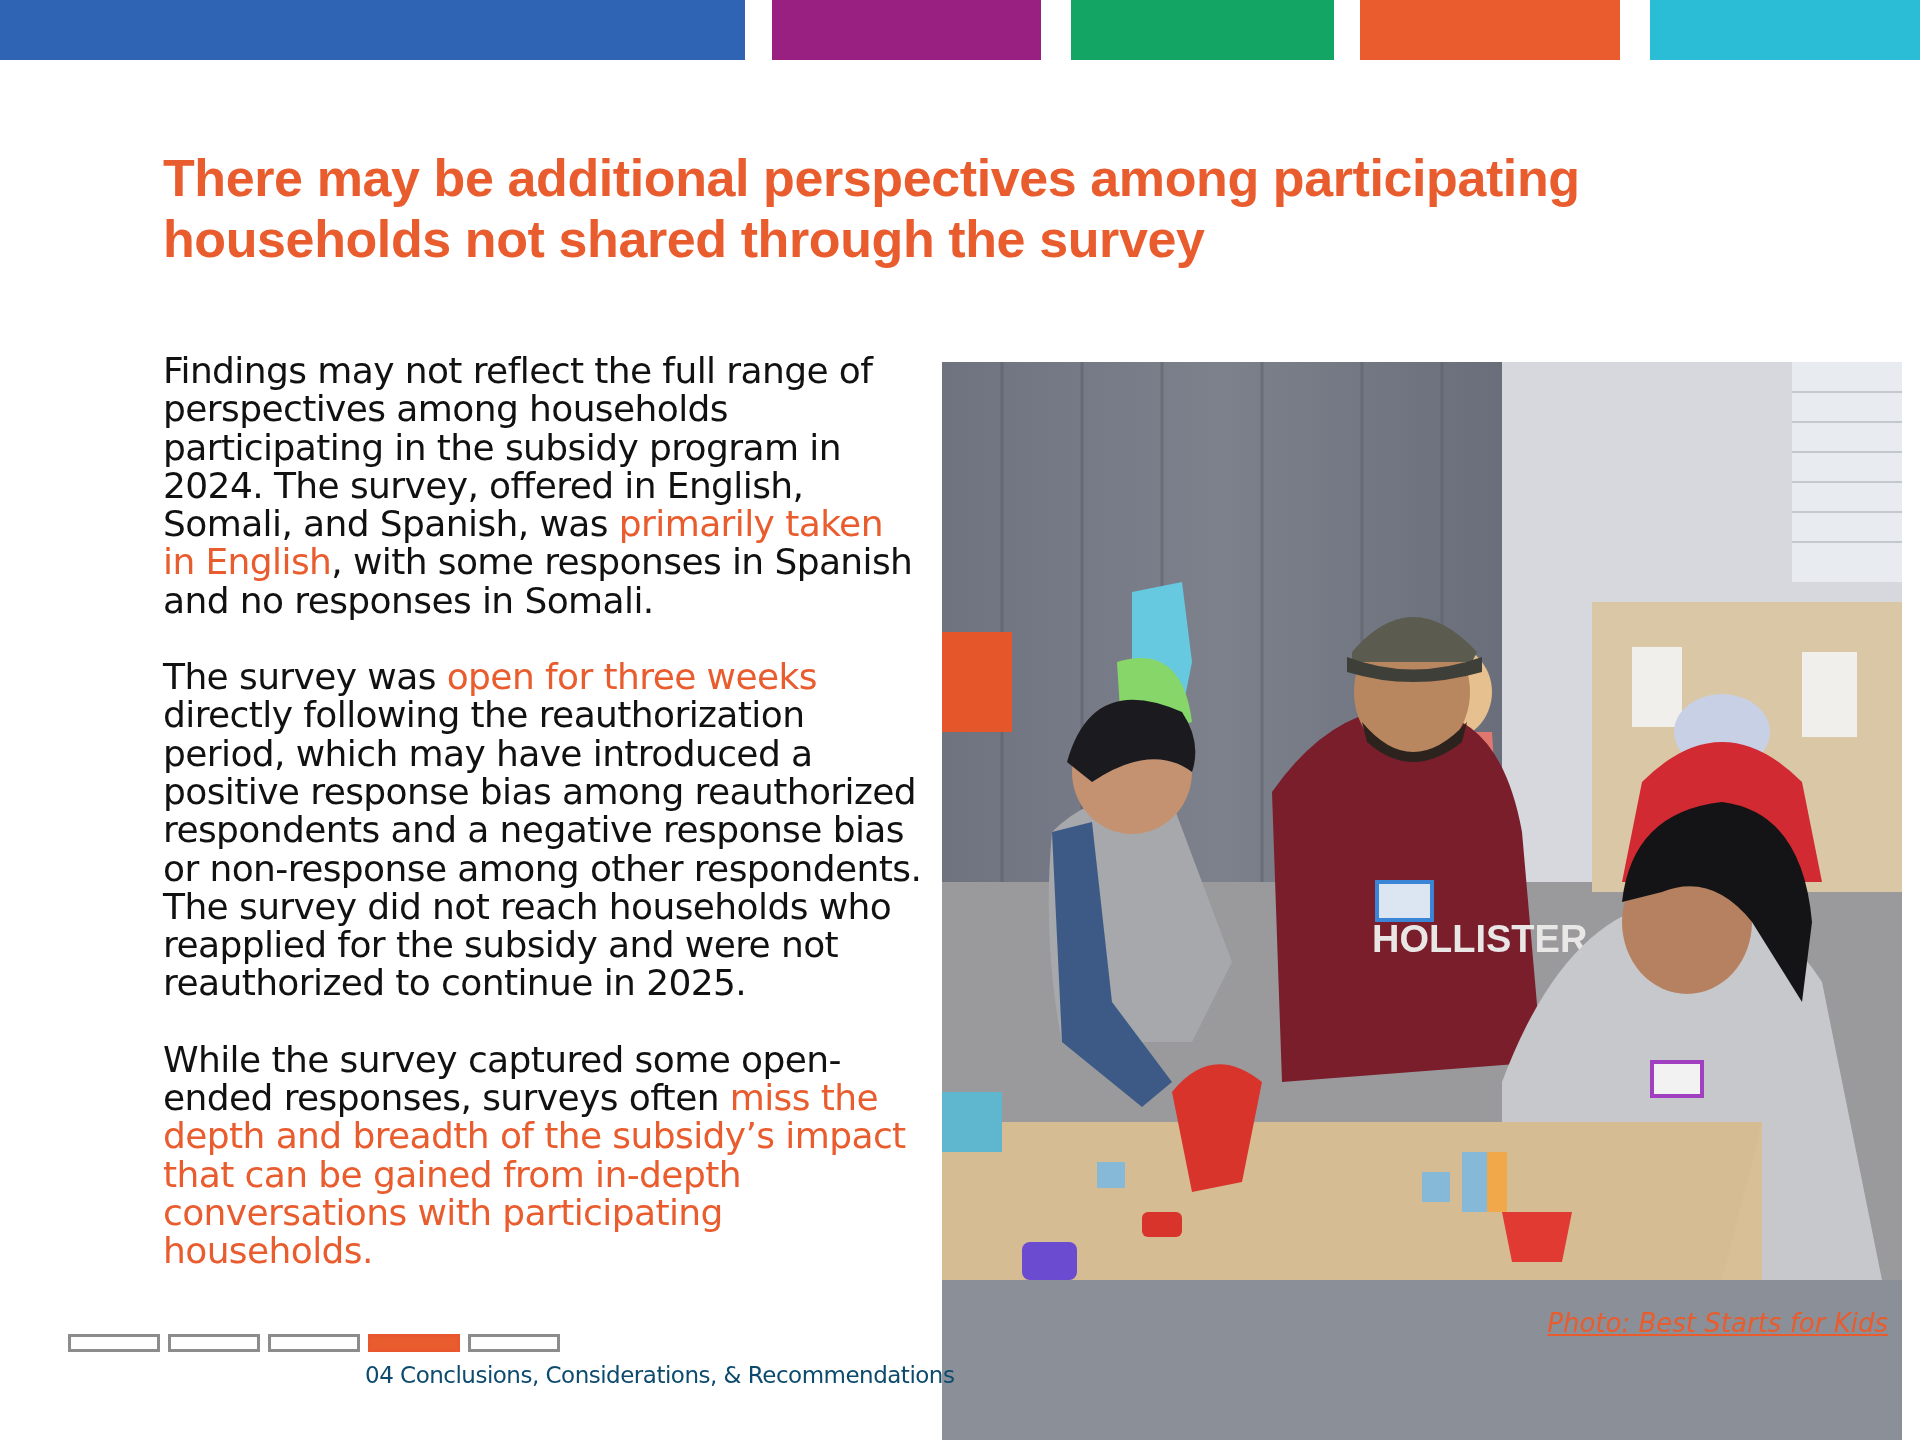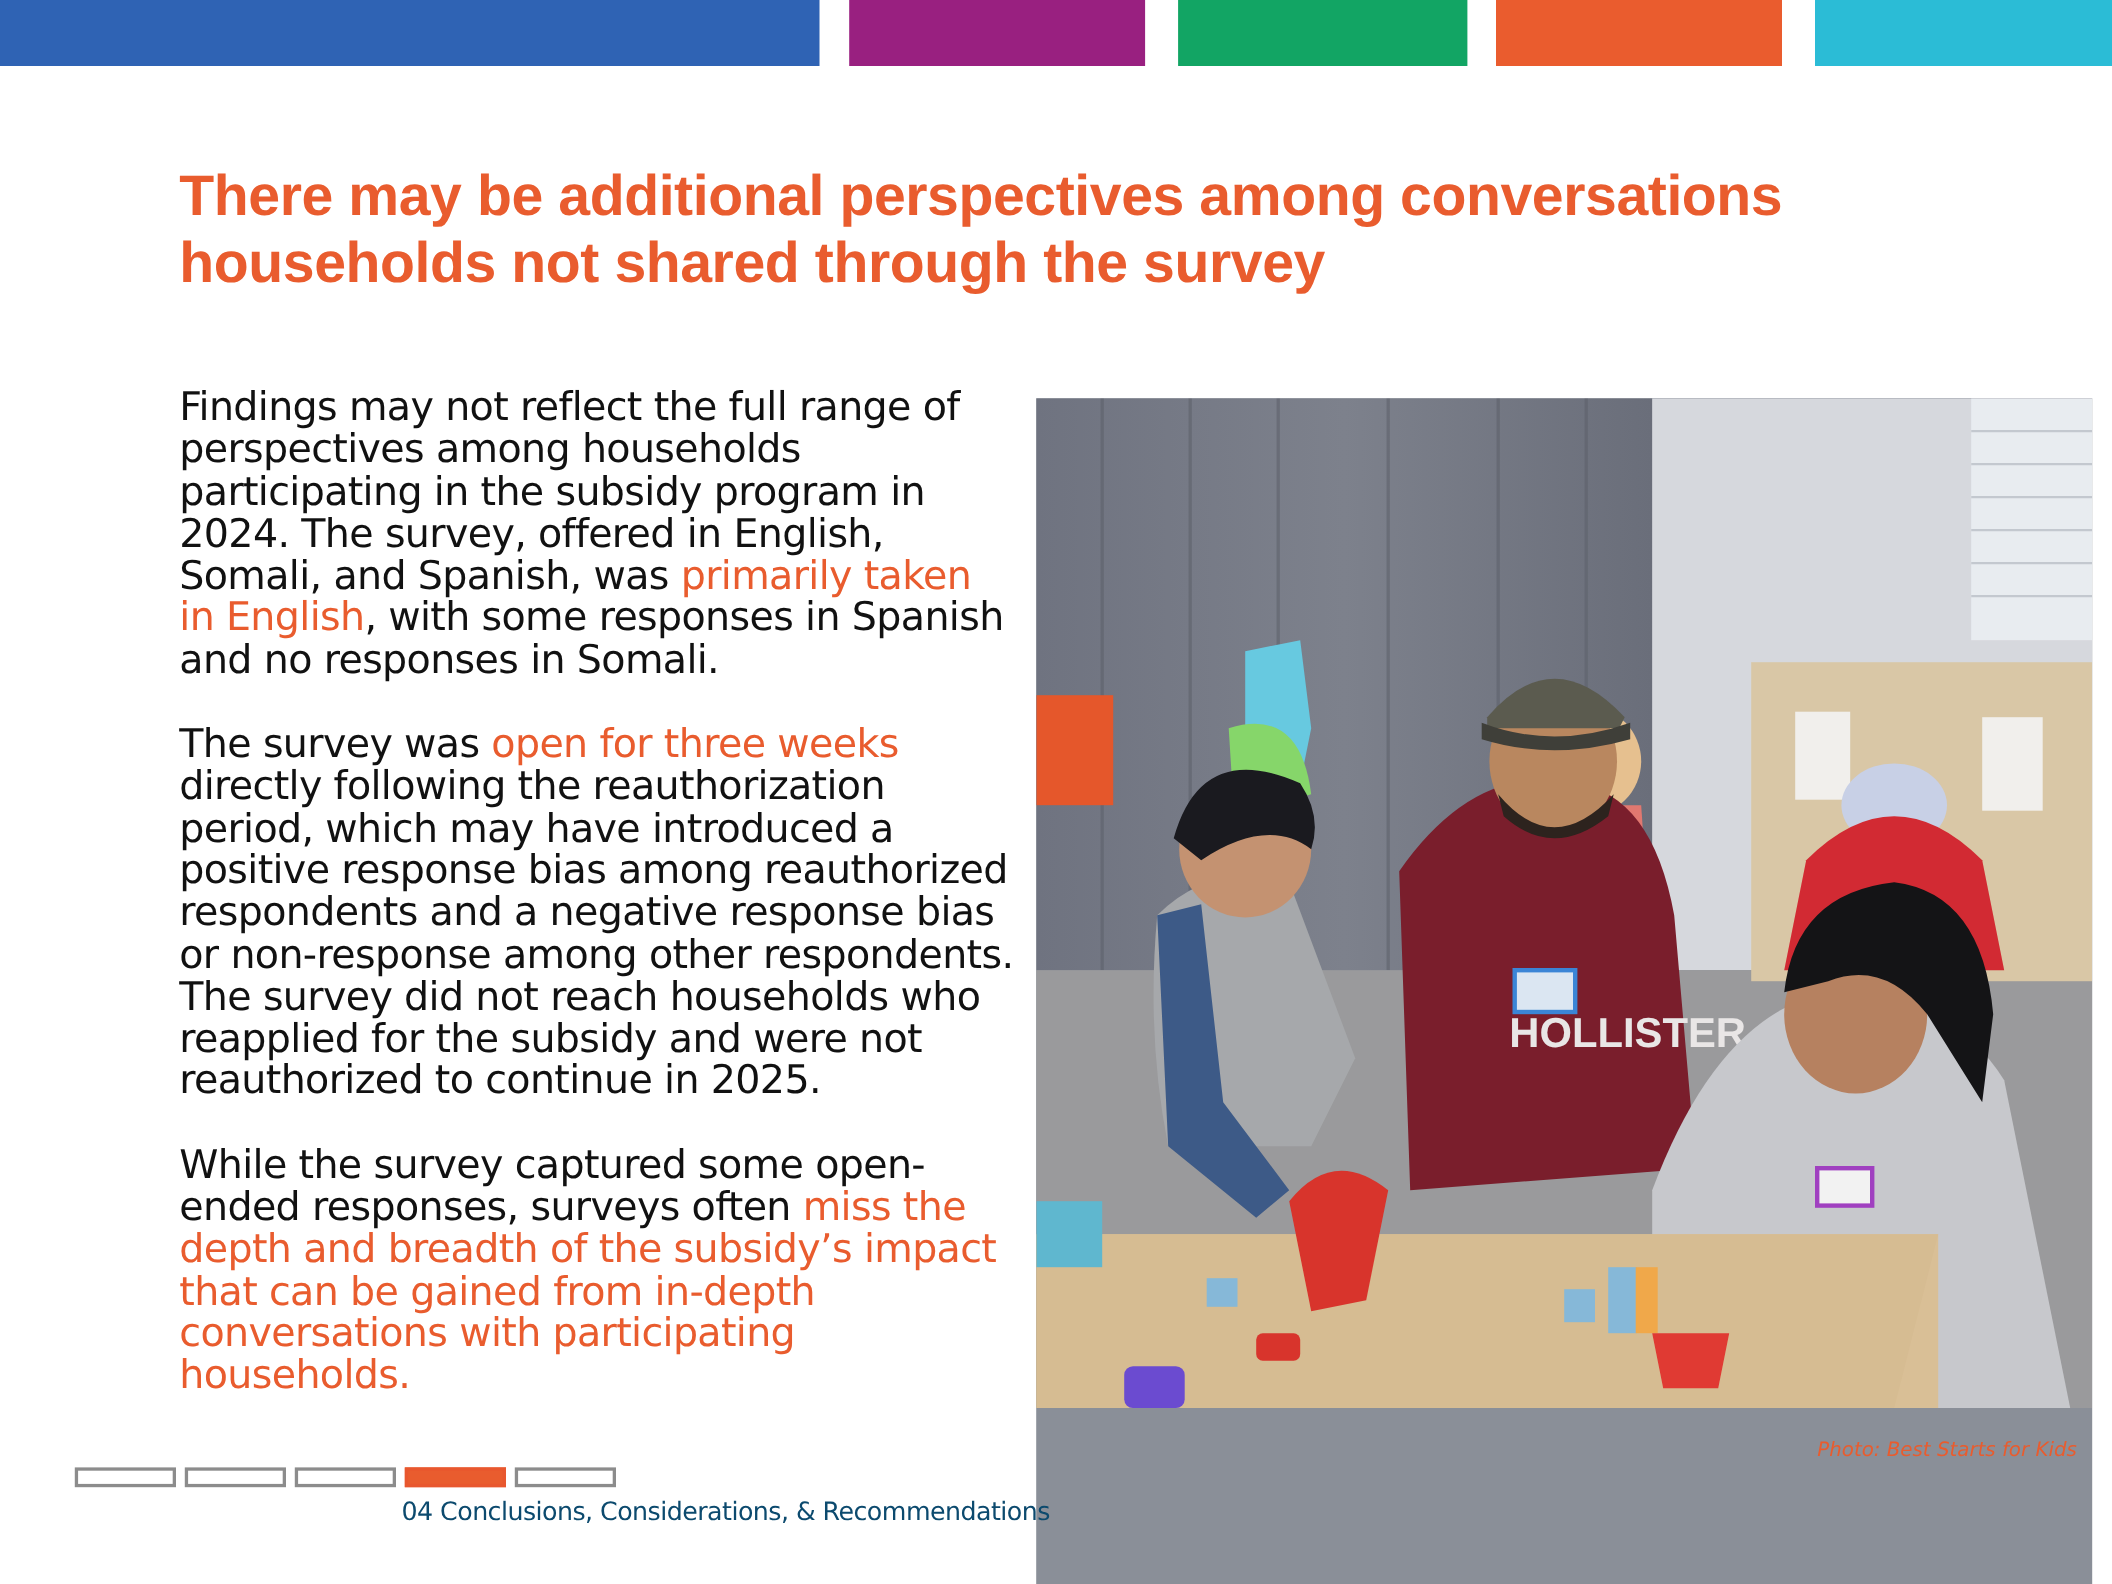--- a/index.html
+++ b/index.html
@@ -27,21 +27,21 @@
   }
   .body-text p { margin: 0 0 38px 0; }
   .hl { color: #e4572e; }
 
   .photo {
     position: absolute; left: 942px; top: 362px; width: 960px; height: 1130px;
     overflow: hidden; background: #8a8f98;
   }
   .caption {
     position: absolute; right: 32px; top: 1308px;
-    font-family: "DejaVu Sans", sans-serif; font-style: italic; font-size: 18px;
+    font-family: "DejaVu Sans", sans-serif; font-style: italic; font-size: 26px; text-decoration: underline;
   }
   .progress {
     position: absolute; left: 68px; top: 1334px; display: flex; gap: 8px;
   }
   .seg { width: 86px; height: 12px; border: 3px solid #8c8c8c; background: #fff; }
   .seg.active { border-color: #e8572e; background: #e95c2e; }
   .section-label {
     position: absolute; left: 365px; top: 1362px;
     font-family: "DejaVu Sans", sans-serif; font-size: 23px; color: #0c4a6e; letter-spacing: -0.5px;
   }
@@ -49,21 +49,21 @@
 </head>
 <body>
 
 <div class="topbar b1" style="background: rgb(47, 99, 180);"></div>
 <div class="topbar b2" style="background: rgb(153, 32, 128);"></div>
 <div class="topbar b3" style="background: rgb(18, 165, 100);"></div>
 <div class="topbar b4" style="background: rgb(234, 92, 46);"></div>
 <div class="topbar b5" style="background: rgb(43, 188, 214);"></div>
 
 <h1 class="title" style="margin: 0px; color: rgb(233, 92, 46);">
-  <span>There may be additional perspectives among conversations</span><br>
+  <span>There may be additional perspectives among participating</span><br>
   <span>households not shared through the survey</span>
 </h1>
 
 <div class="body-text">
   <p>
     <span>Findings may not reflect the full range of perspectives among households participating in the subsidy program in 2024. The survey, offered in English, Somali, and Spanish, was </span><span class="hl" style="color: rgb(233, 92, 46);">primarily taken in English</span><span>, with some responses in Spanish and no responses in Somali.</span>
   </p>
   <p>
     <span>The survey was </span><span class="hl" style="color: rgb(233, 92, 46);">open for three weeks</span><span> directly following the reauthorization period, which may have introduced a positive response bias among reauthorized respondents and a negative response bias or non-response among other respondents. The survey did not reach households who reapplied for the subsidy and were not reauthorized to continue in 2025.</span>
   </p>

